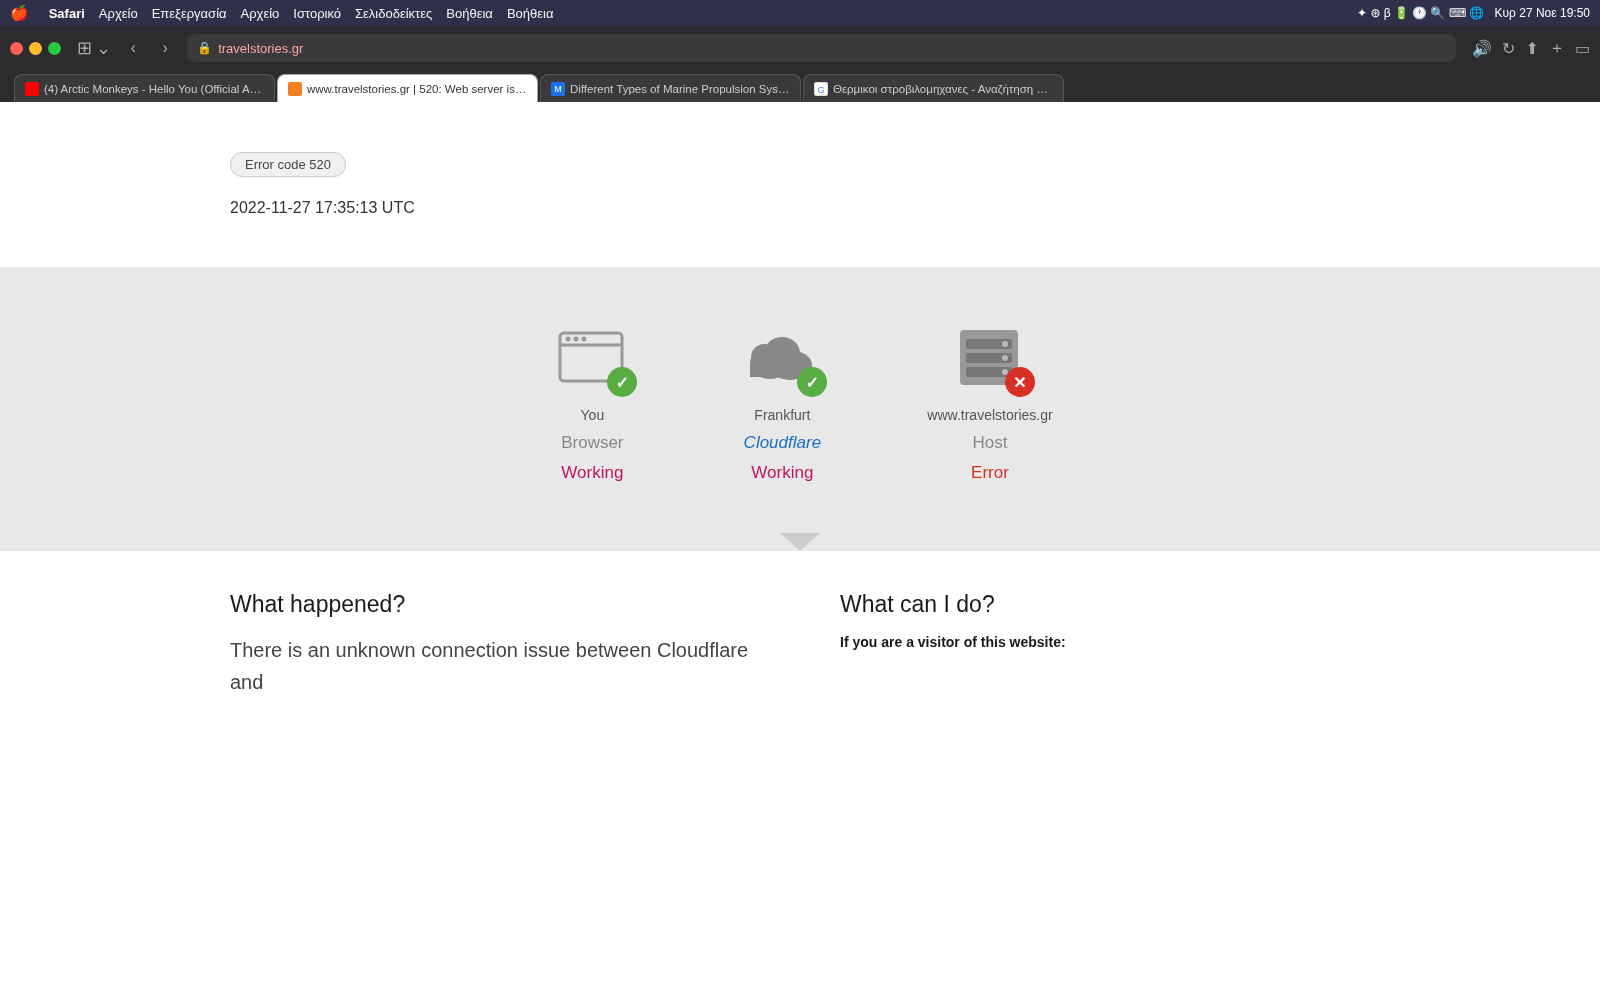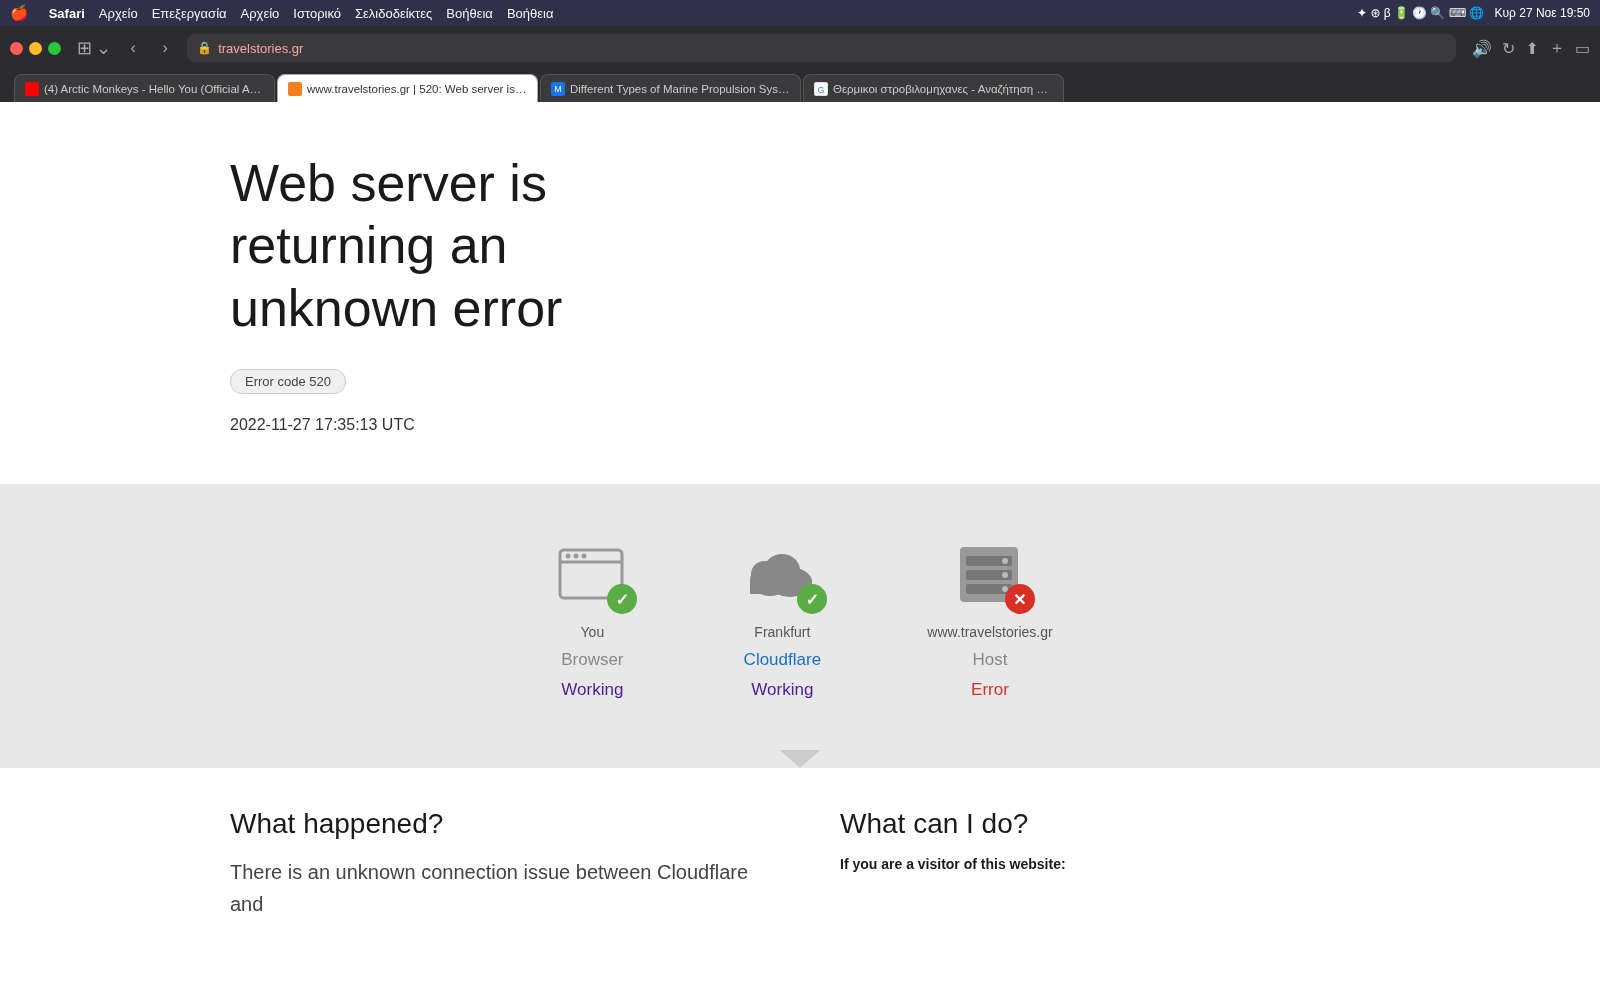--- a/index.html
+++ b/index.html
@@ -186,26 +186,26 @@
 
     .diag-name {
       font-size: 14px;
       color: #555;
       text-align: right;
     }
     .diag-label {
       font-size: 17px;
       color: #888;
     }
-    .diag-label.blue { color: #1a6fc4; }
+    .diag-label.blue { color: #1a6fc4; font-style: italic; }
     .diag-status {
       font-size: 17px;
       font-weight: 500;
     }
-    .status-green { color: #4c1d95; }
+    .status-green { color: #be185d; }
     .status-red { color: #d93025; }
 
     
     .browser-svg { width: 75px; height: 65px; }
     .cloud-svg { width: 85px; height: 65px; }
     .server-svg { width: 75px; height: 65px; }
 
     
     .diag-arrow {
       display: flex;
@@ -223,21 +223,21 @@
 
     
     .bottom-section {
       background: #fff;
       padding: 40px 230px;
       display: flex;
       gap: 80px;
     }
     .bottom-col { flex: 1; }
     .bottom-col h2 {
-      font-size: 28px;
+      font-size: 23px;
       font-weight: 400;
       color: #1a1a1a;
       margin-bottom: 16px;
     }
     .bottom-col p {
       font-size: 20px;
       color: #444;
       line-height: 1.6;
     }
     .bottom-col h3 {
@@ -312,21 +312,20 @@
     <div class="tab">
       <span class="tab-favicon tab-favicon-g">G</span>
       <span class="tab-label">Θερμικοι στροβιλομηχανες - Αναζήτηση Google</span>
     </div>
   </div>
 </div>
 
 <div class="page-content">
 
   <div class="error-section">
-    <h1 class="error-title">Web server is returning an unknown error</h1>
     <div class="error-code-badge">Error code 520</div>
     <p class="error-timestamp">2022-11-27 17:35:13 UTC</p>
   </div>
 
   <div class="diagnostic-section">
 
     <div class="diag-item">
       <div class="diag-icon-wrap">
 
         <svg class="browser-svg" viewBox="0 0 75 65">

